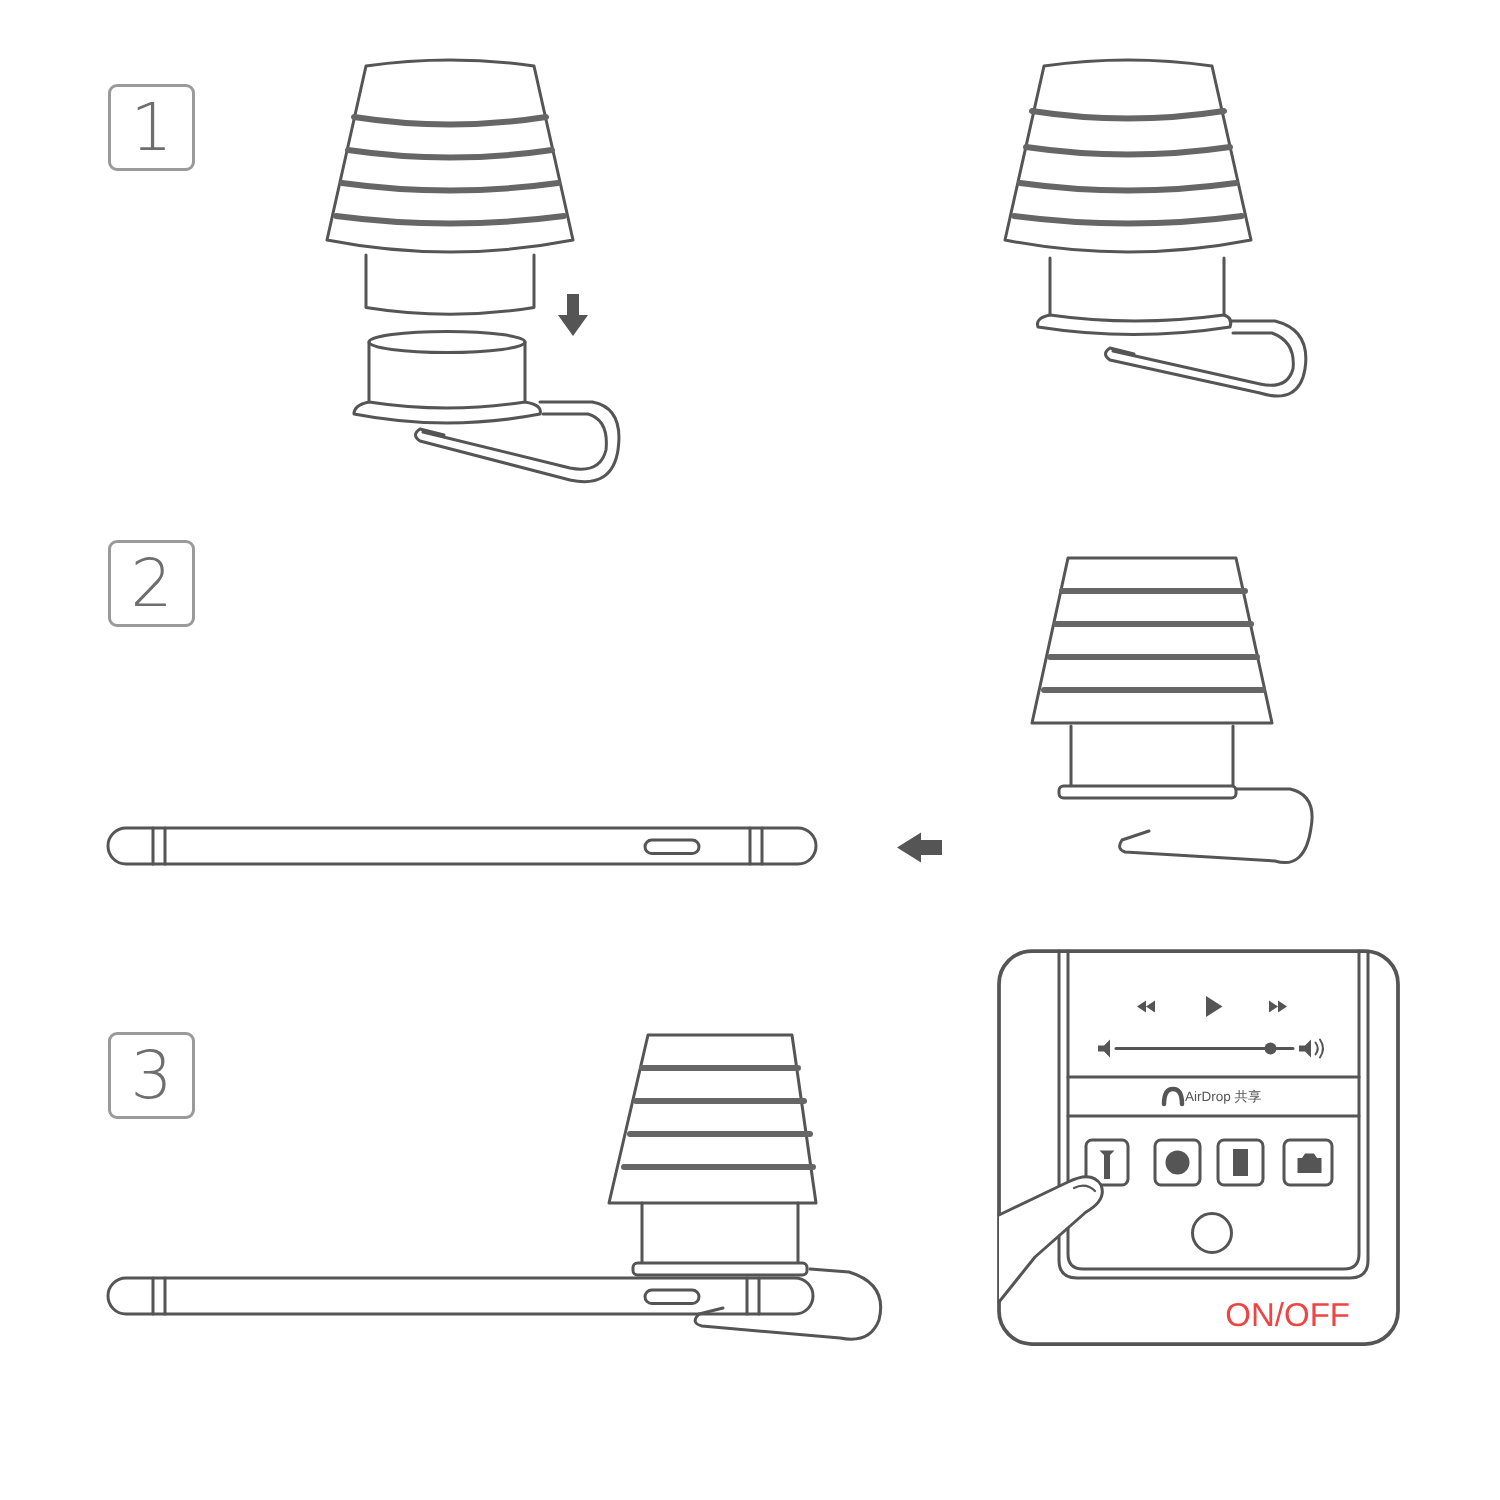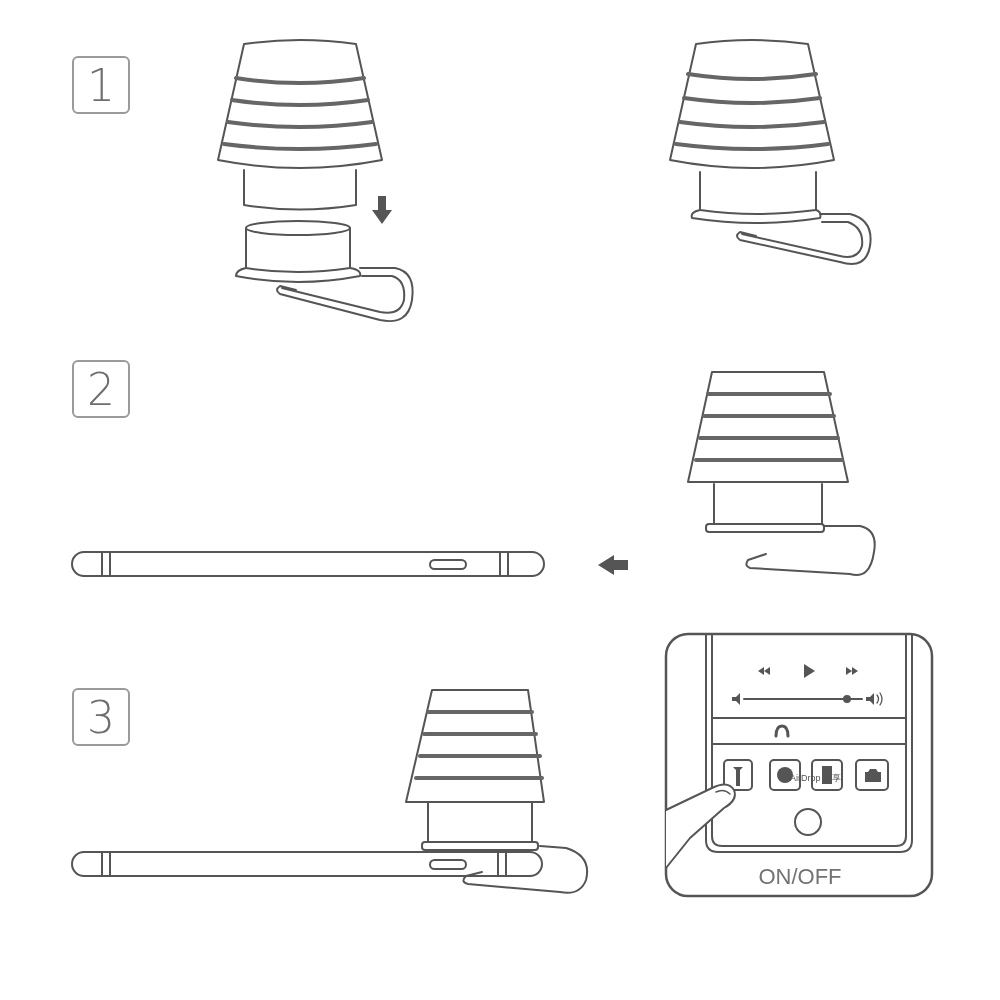--- a/index.html
+++ b/index.html
@@ -5,26 +5,26 @@
   html, body { margin: 0; padding: 0; background: #ffffff; }
   body { width: 1000px; height: 1000px; position: relative; overflow: hidden; font-family: "DejaVu Sans", sans-serif; }
   .step-badge {
     position: absolute; width: 58px; height: 58px; box-sizing: border-box;
     border: 2px solid #9a9a9a; border-radius: 6px;
     display: flex; align-items: center; justify-content: center;
     color: #6e6e6e; font-size: 44px; font-family: "DejaVu Sans", sans-serif; font-weight: 300;
   }
   svg.art { position: absolute; left: 0; top: 0; }
   .onoff {
-    position: absolute; left: 700px; top: 864px; width: 200px; text-align: center;
-    font-family: "Liberation Sans", sans-serif; font-size: 22px; color: #737373;
+    position: absolute; left: 700px; top: 864px; width: 200px; text-align: right;
+    font-family: "Liberation Sans", sans-serif; font-size: 22px; color: #ef4444;
   }
   .airdrop {
     position: absolute; left: 790px; top: 725px;
-    font-family: "Liberation Sans", sans-serif; font-size: 9px; color: #555; margin-top: 47px;
+    font-family: "Liberation Sans", sans-serif; font-size: 9px; color: #555;
   }
 </style>
 </head>
 <body>
 
 <div class="step-badge" style="left:72px;top:56px;">1</div>
 <div class="step-badge" style="left:72px;top:360px;">2</div>
 <div class="step-badge" style="left:72px;top:688px;">3</div>
 
 <svg class="art" width="1000" height="1000" viewBox="0 0 1000 1000" fill="none" stroke="#555" stroke-width="2" stroke-linejoin="round" stroke-linecap="round">

